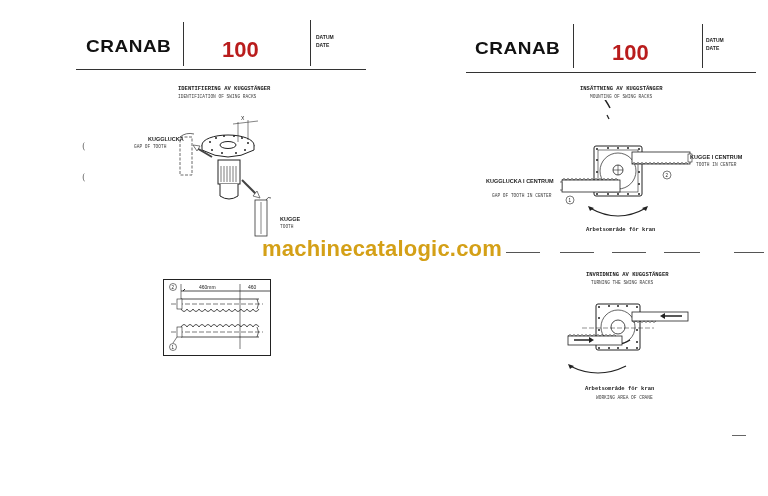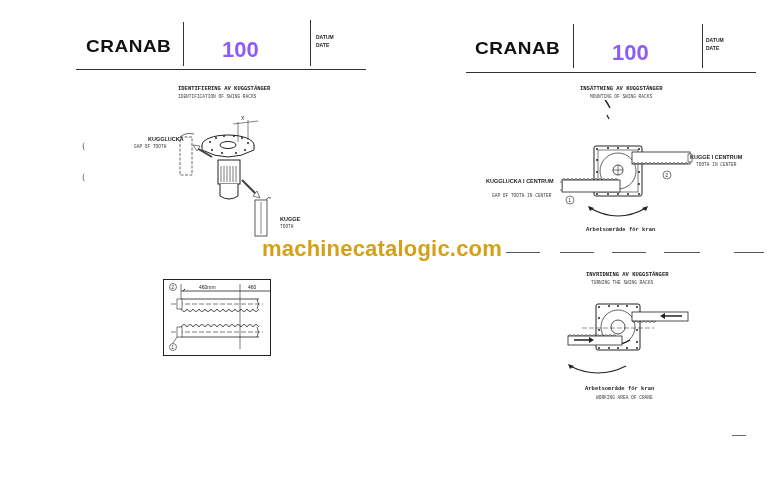--- a/index.html
+++ b/index.html
@@ -1,19 +1,19 @@
 <!DOCTYPE html>
 <html><head>
 <meta charset="utf-8">
 <style>
   html, body { margin:0; padding:0; }
   body { width:768px; height:496px; background:#ffffff; position:relative; overflow:hidden; font-family:"Liberation Sans", sans-serif; color:#1a1a1a; }
   .abs { position:absolute; }
   .brand { font-family:"Liberation Sans", sans-serif; font-weight:900; font-size:19px; letter-spacing:0.5px; color:#111; transform:scaleY(0.9); }
-  .model { font-family:"Liberation Sans", sans-serif; font-weight:900; font-size:22px; color:#8b5cf6; }
+  .model { font-family:"Liberation Sans", sans-serif; font-weight:900; font-size:22px; color:#b91c1c; }
   .hdrlabel { font-family:"Liberation Sans", sans-serif; font-weight:bold; font-size:5px; line-height:7px; color:#222; }
   .vline { position:absolute; width:1px; background:#333; }
   .hline { position:absolute; height:1px; background:#333; }
   .title-sv { font-family:"Liberation Mono", monospace; font-weight:bold; font-size:5.5px; color:#222; white-space:nowrap; }
   .title-en { font-family:"Liberation Mono", monospace; font-size:4.5px; color:#444; white-space:nowrap; }
   .lab-sv { font-family:"Liberation Sans", sans-serif; font-weight:bold; font-size:5.5px; color:#222; white-space:nowrap; }
   .lab-en { font-family:"Liberation Mono", monospace; font-size:4.5px; color:#444; white-space:nowrap; }
   .lab-area { font-family:"Liberation Mono", monospace; font-weight:bold; font-size:5.5px; color:#222; white-space:nowrap; }
   .watermark { font-family:"Liberation Sans", sans-serif; font-weight:bold; font-size:22px; color:#d4a017; white-space:nowrap; letter-spacing:0.2px; }
   .dash { position:absolute; height:1px; background:#555; }

